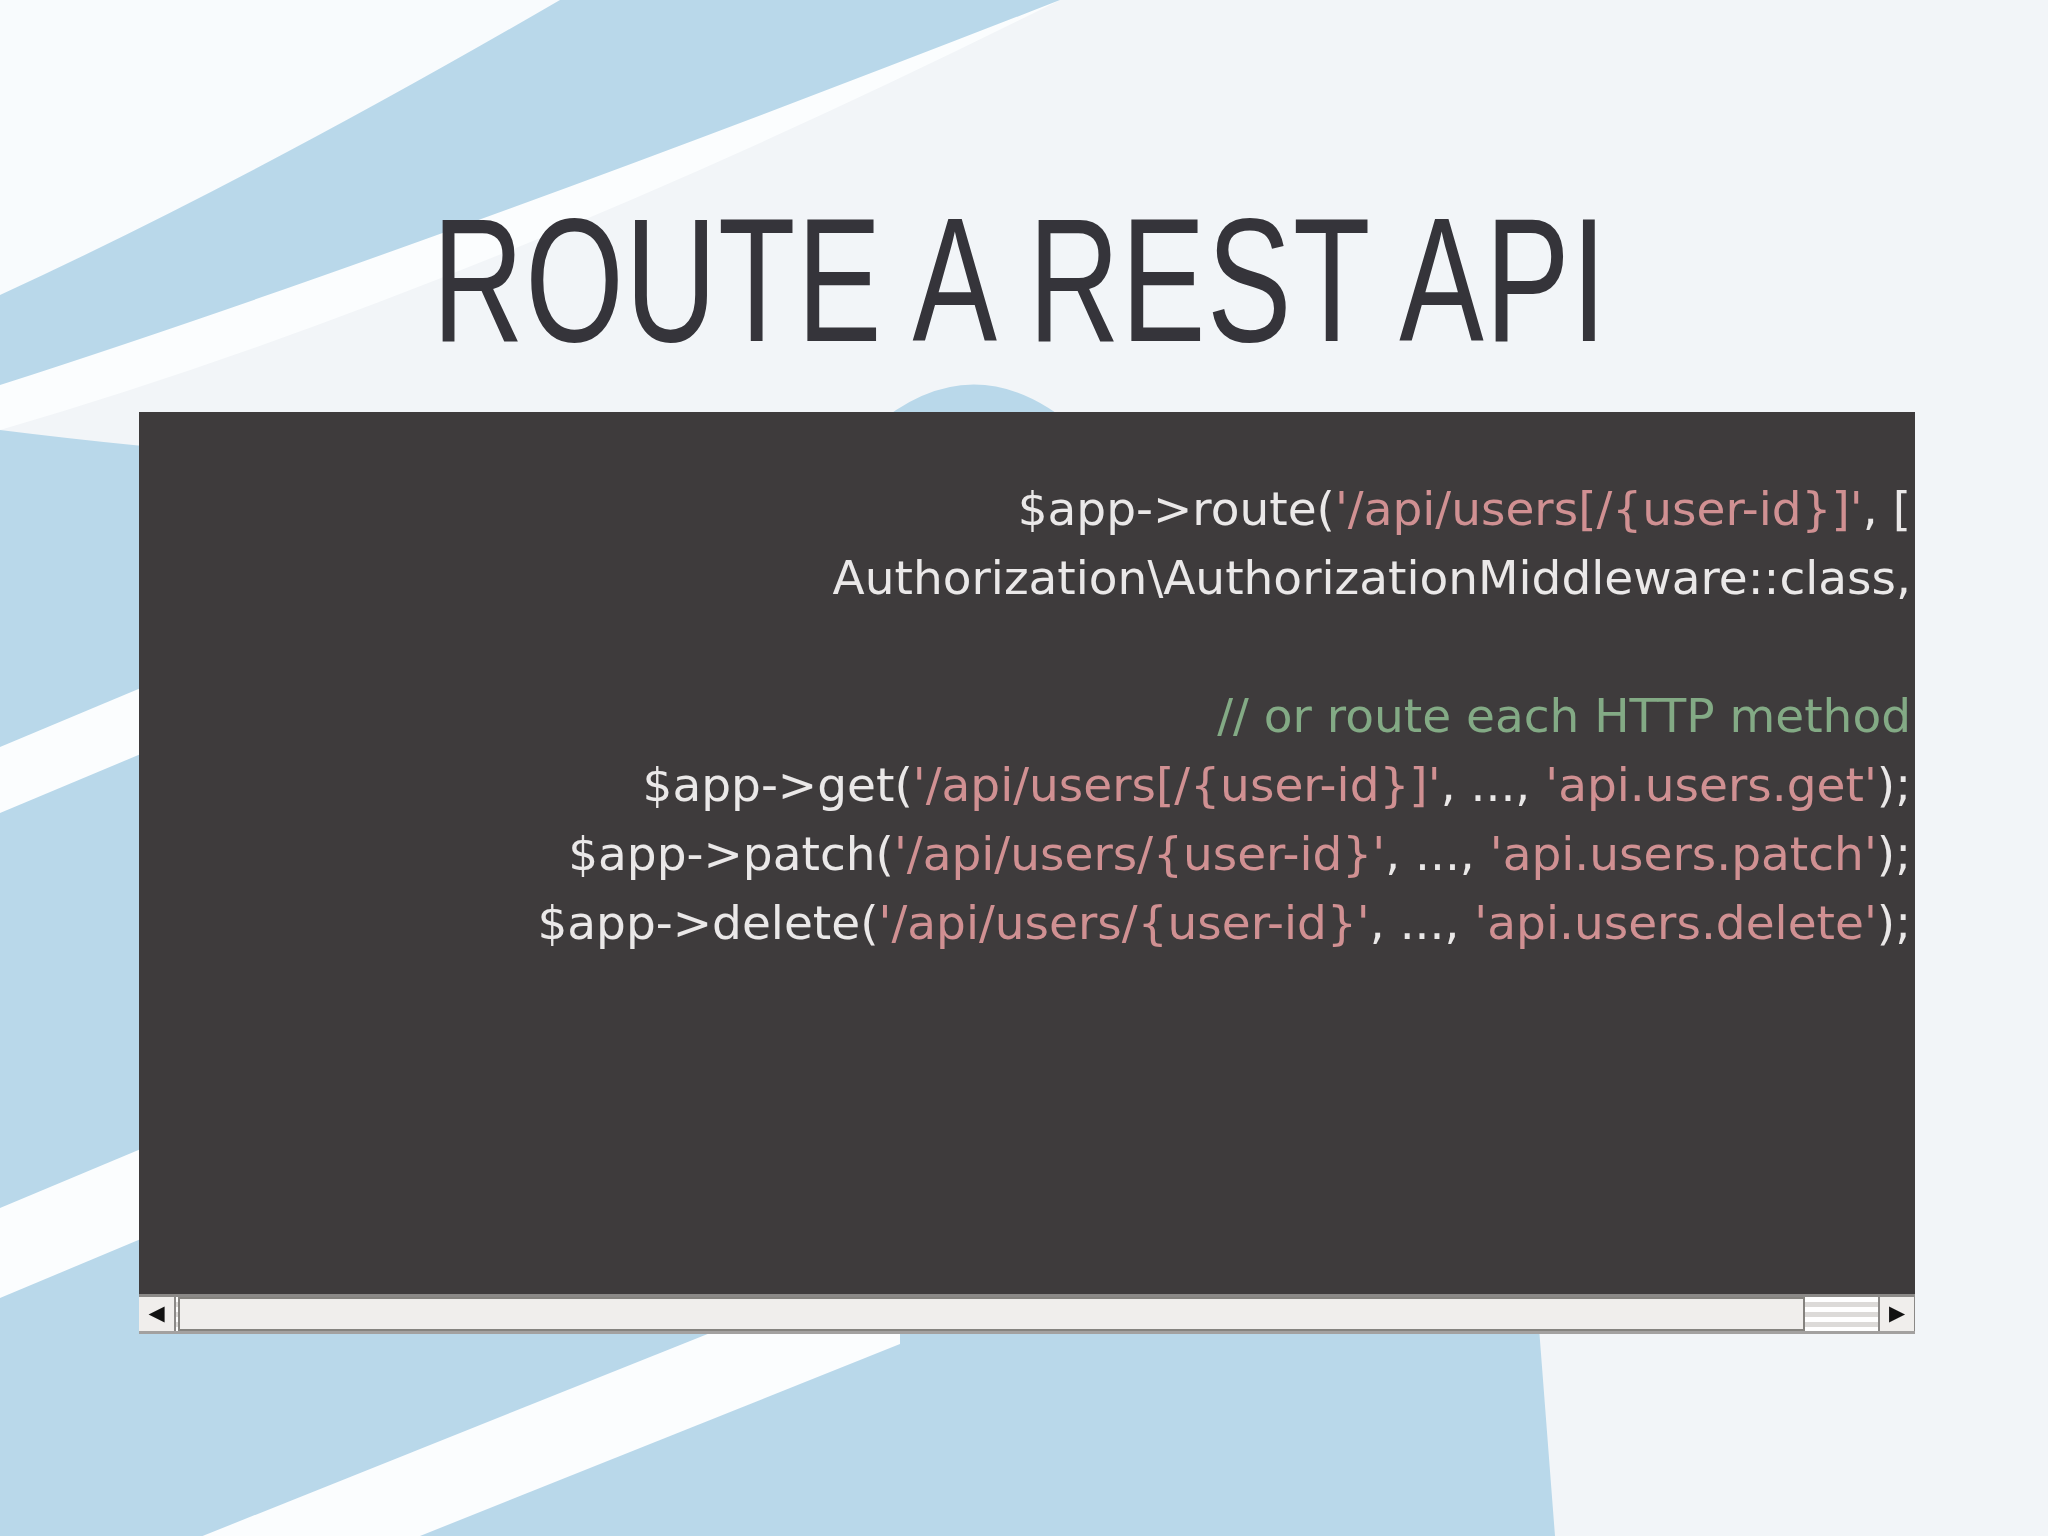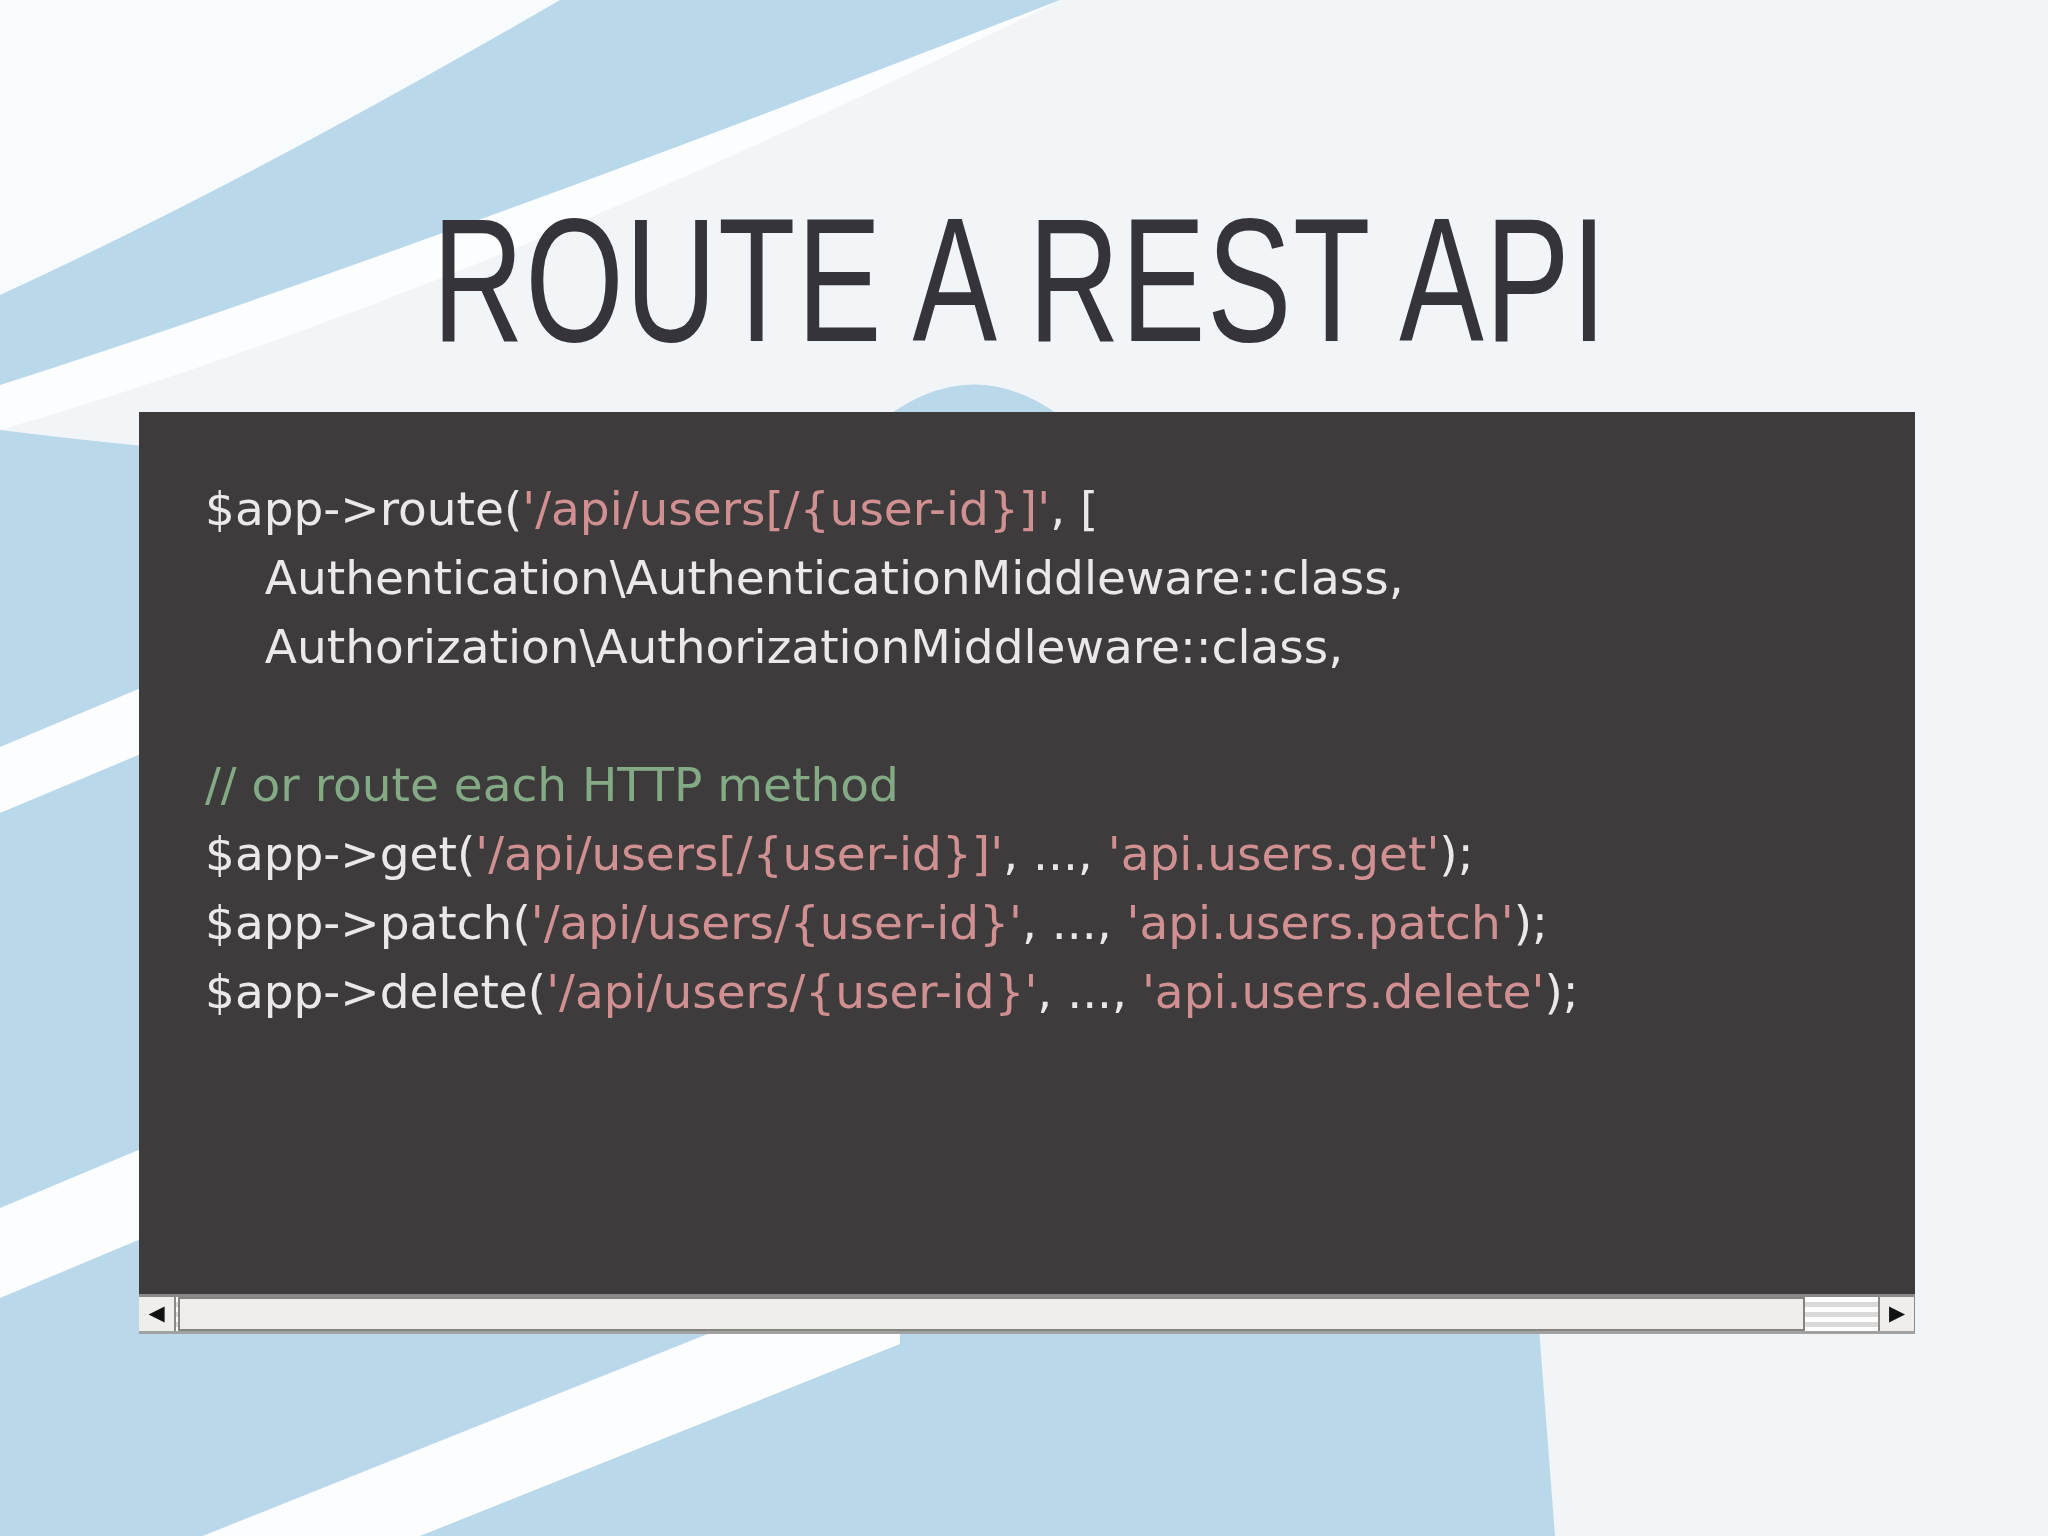--- a/index.html
+++ b/index.html
@@ -29,21 +29,21 @@
     background:var(--panel_background,#3e3b3c);
     overflow:hidden;
   }
   .code{
     position:absolute;left:66px;top:62px;right:4px;bottom:44px;
     overflow:hidden;
     font-family:"DejaVu Sans", sans-serif;
     font-size:47px;line-height:69px;
     color:var(--code_default,#eae8e8);
   }
-  .code-line{white-space:pre;min-height:69px;}
+  .code-line{white-space:pre;min-height:69px;text-align:right;}
   .tok-p{color:var(--code_default,#eae8e8);}
   .tok-s{color:var(--code_string,#d09092);}
   .tok-c{color:var(--code_comment,#83aa85);}
 
   .scrollbar{
     position:absolute;left:0;right:0;bottom:0;height:40px;
     background:repeating-linear-gradient(to bottom,#ffffff 0 5px,#dcdad8 5px 10px);
     border-top:3px solid #8b8987;
     border-bottom:3px solid #a3a1a0;
     box-sizing:border-box;
@@ -82,21 +82,20 @@
     <path d="M0,747 L420,571 L420,637 L0,813 Z" fill="#fbfdfe"></path>
     <path d="M0,1208 L420,1032 L420,1122 L0,1298 Z" fill="#fbfdfe"></path>
     <path d="M0,1617 L900,1257 L900,1344 L0,1704 Z" fill="#fbfdfe"></path>
   </svg>
 
   <h1 class="title">ROUTE A REST API</h1>
 
   <div class="panel">
     <div class="code" id="code-block">
         <div class="code-line"><span class="tok-p">$app-&gt;route(</span><span class="tok-s">'/api/users[/{user-id}]'</span><span class="tok-p">, [</span></div>
-        <div class="code-line"><span class="tok-p">    Authentication\AuthenticationMiddleware::class,</span></div>
         <div class="code-line"><span class="tok-p">    Authorization\AuthorizationMiddleware::class,</span></div>
         <div class="code-line"></div>
         <div class="code-line"><span class="tok-c">// or route each HTTP method</span></div>
         <div class="code-line"><span class="tok-p">$app-&gt;get(</span><span class="tok-s">'/api/users[/{user-id}]'</span><span class="tok-p">, ..., </span><span class="tok-s">'api.users.get'</span><span class="tok-p">);</span></div>
         <div class="code-line"><span class="tok-p">$app-&gt;patch(</span><span class="tok-s">'/api/users/{user-id}'</span><span class="tok-p">, ..., </span><span class="tok-s">'api.users.patch'</span><span class="tok-p">);</span></div>
         <div class="code-line"><span class="tok-p">$app-&gt;delete(</span><span class="tok-s">'/api/users/{user-id}'</span><span class="tok-p">, ..., </span><span class="tok-s">'api.users.delete'</span><span class="tok-p">);</span></div>
       </div>
 
     <div class="scrollbar">
       <div class="sb-btn sb-left">

